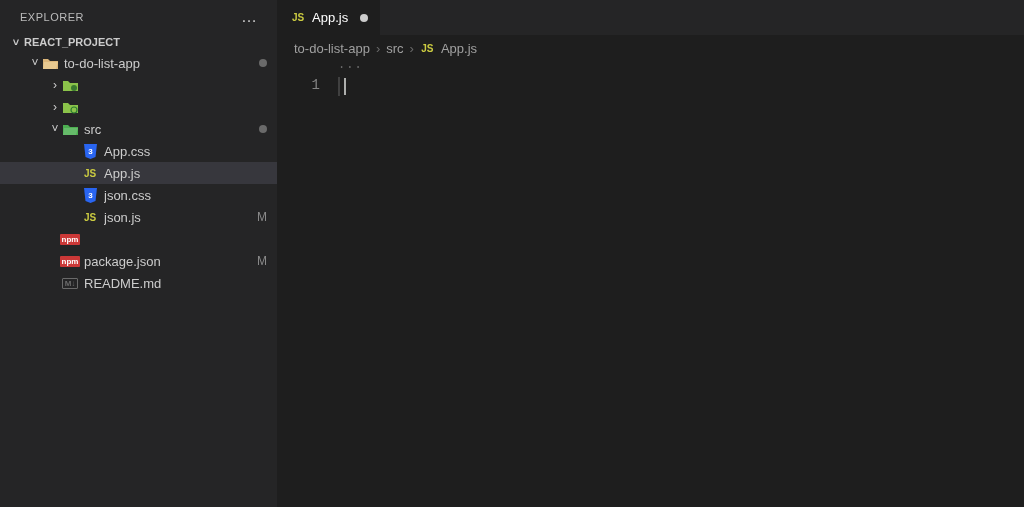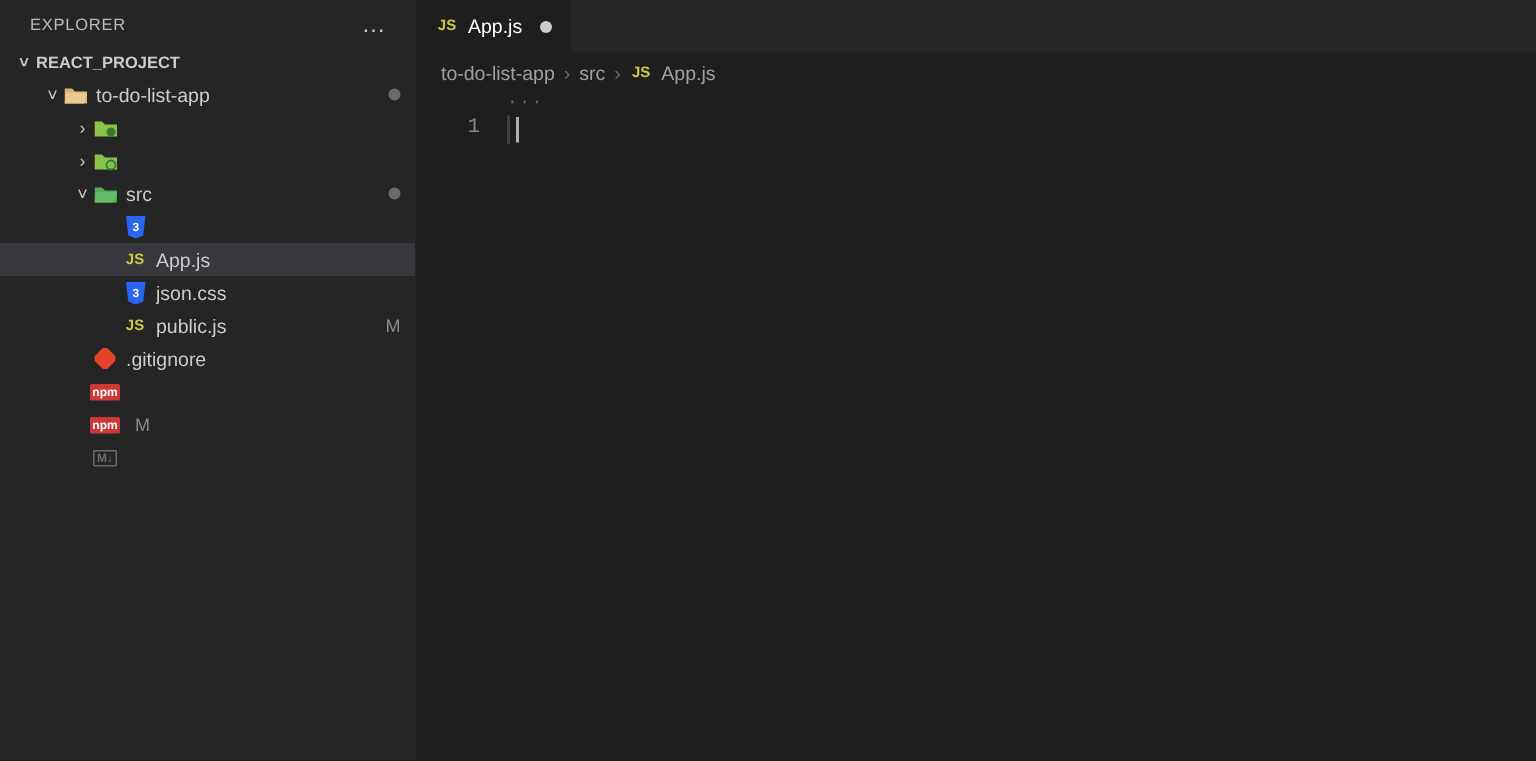--- a/index.html
+++ b/index.html
@@ -274,20 +274,21 @@
           <span class="dot"></span>
         </div>
         <div class="tree-item indent-3">
           <span class="chev"></span>
           <span class="icon">
             <svg class="svg-icon" width="15" height="15">
               <path d="M1 0 H14 L12.5 13 L7.5 15 L2.5 13 Z" fill="#2965f1"></path>
               <text x="7.5" y="10" text-anchor="middle" font-size="8" font-weight="700" fill="#fff">3</text>
             </svg>
           </span>
+          <span class="label">App.css</span>
         </div>
         <div class="tree-item indent-3 selected">
           <span class="chev"></span>
           <span class="icon">
             <span style="font:700 10px Arial;color:#cbcb41;">JS</span>
           </span>
           <span class="label">App.js</span>
         </div>
         <div class="tree-item indent-3">
           <span class="chev"></span>
@@ -297,50 +298,43 @@
               <text x="7.5" y="10" text-anchor="middle" font-size="8" font-weight="700" fill="#fff">3</text>
             </svg>
           </span>
           <span class="label">json.css</span>
         </div>
         <div class="tree-item indent-3">
           <span class="chev"></span>
           <span class="icon">
             <span style="font:700 10px Arial;color:#cbcb41;">JS</span>
           </span>
-          <span class="label">public.js</span>
+          <span class="label">json.js</span>
           <span class="status">M</span>
         </div>
         <div class="tree-item indent-2">
           <span class="chev"></span>
           <span class="icon">
-            <svg class="svg-icon" width="14" height="14">
-              <rect x="1" y="1" width="12" height="12" transform="rotate(45 7 7)" fill="#e24329"></rect>
-            </svg>
-          </span>
-          <span class="label">.gitignore</span>
-        </div>
-        <div class="tree-item indent-2">
-          <span class="chev"></span>
-          <span class="icon">
             <span style="font:700 8px Arial;background:#cb3837;color:#fff;padding:1px 2px;border-radius:1px;">npm</span>
           </span>
         </div>
         <div class="tree-item indent-2">
           <span class="chev"></span>
           <span class="icon">
             <span style="font:700 8px Arial;background:#cb3837;color:#fff;padding:1px 2px;border-radius:1px;">npm</span>
           </span>
+          <span class="label">package.json</span>
           <span class="status">M</span>
         </div>
         <div class="tree-item indent-2">
           <span class="chev"></span>
           <span class="icon">
             <span style="font:700 8px Arial;border:1px solid #6a6a6a;color:#6a6a6a;padding:0 2px;border-radius:1px;">M↓</span>
           </span>
+          <span class="label">README.md</span>
         </div>
       </div>
   </aside>
 
   <main class="editor">
     <div class="tabs">
       <div class="tab">
         <span class="icon" id="tab-icon">
             <span style="font:700 10px Arial;color:#cbcb41;">JS</span>
           </span>

